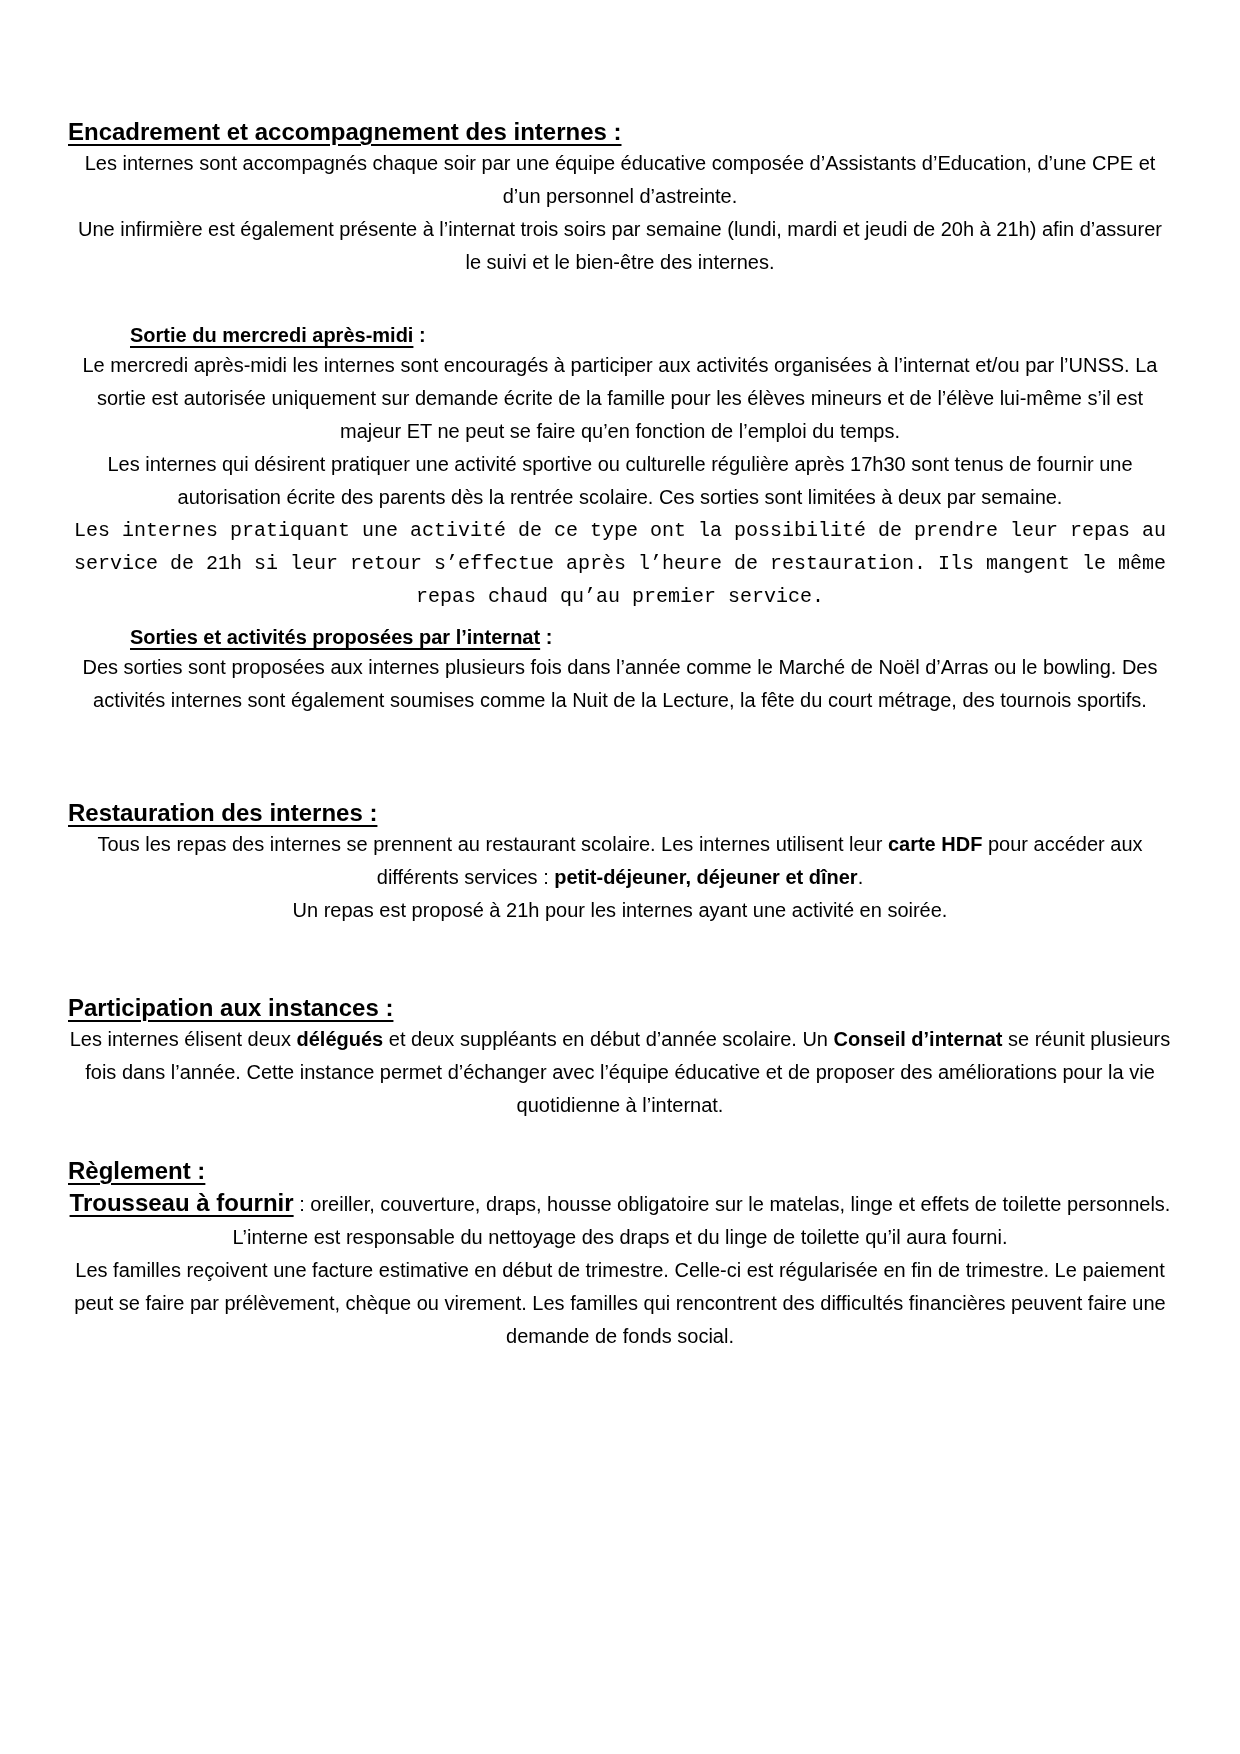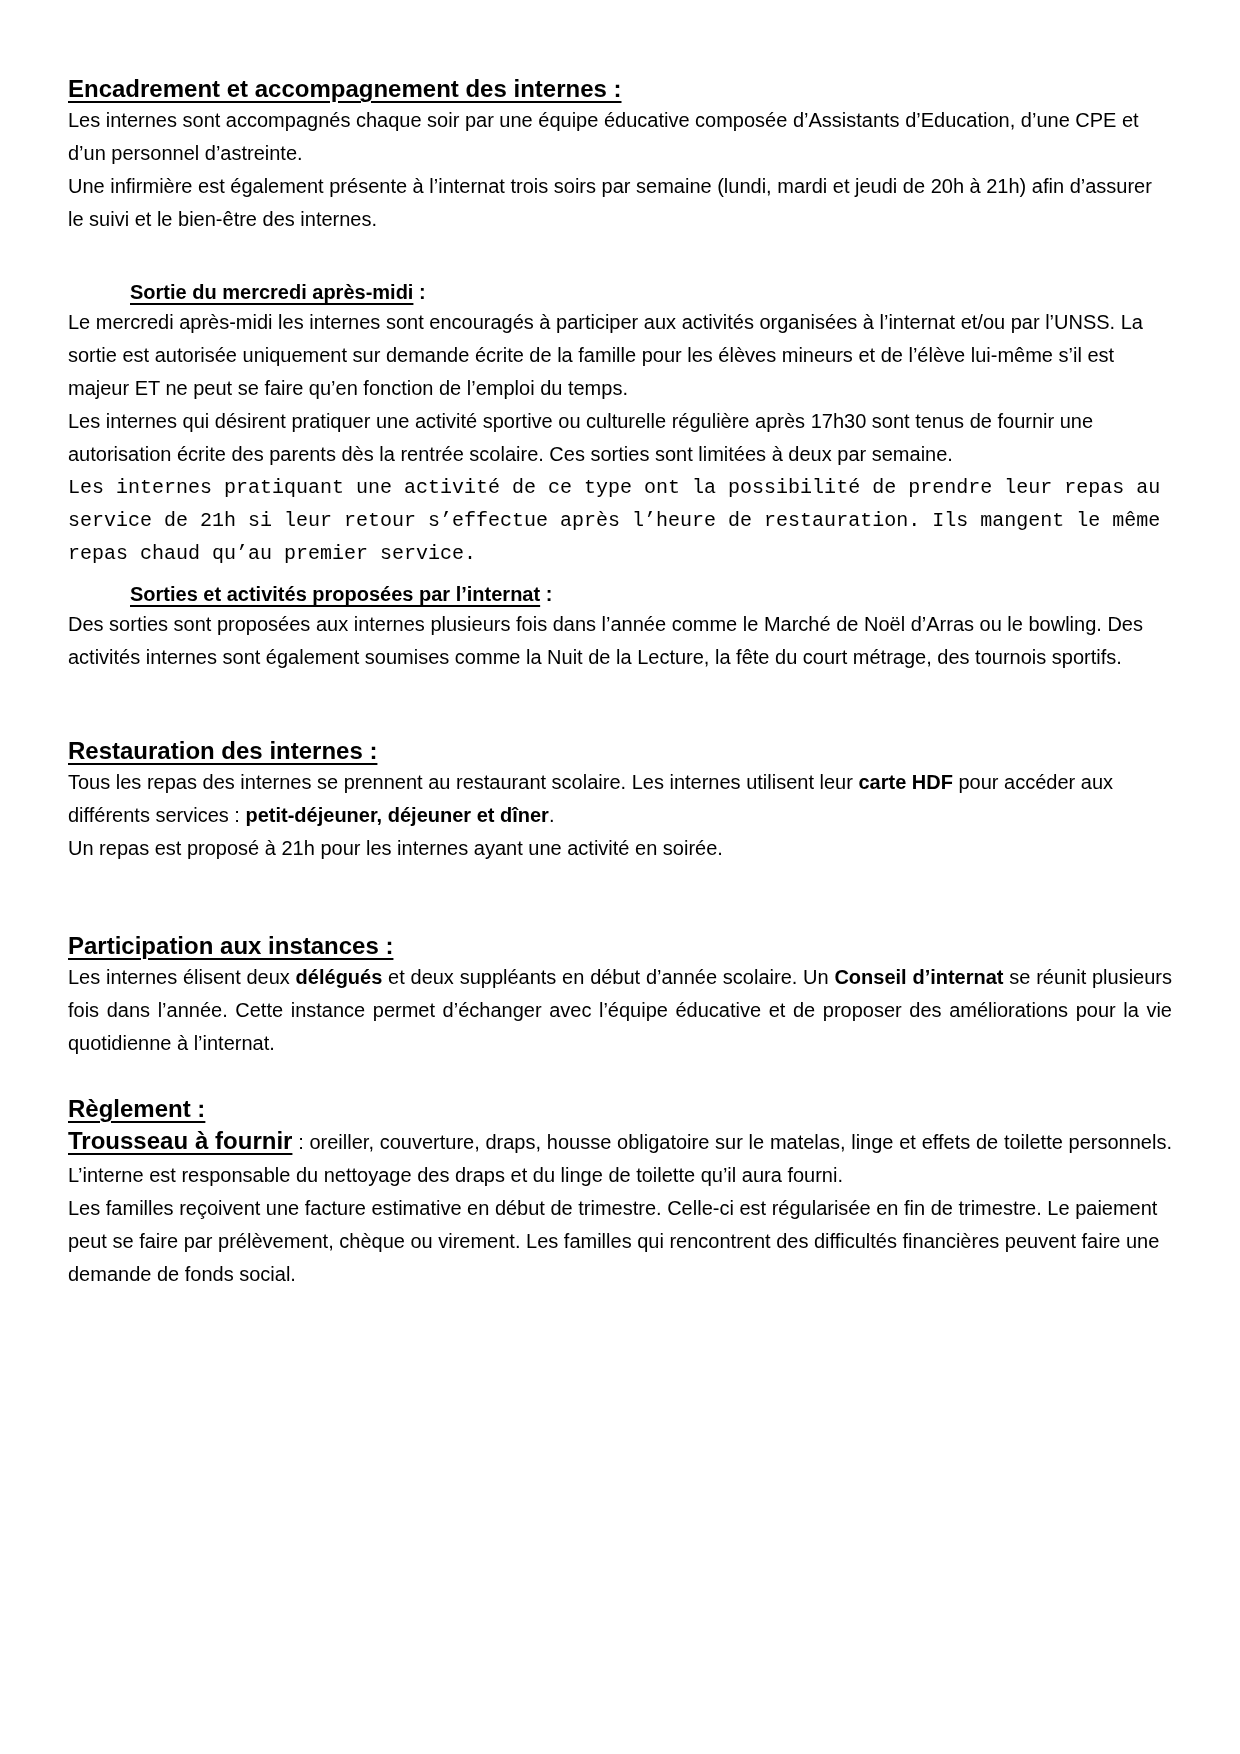--- a/index.html
+++ b/index.html
@@ -8,21 +8,21 @@
     height: 1754px;
     background: #ffffff;
     color: #000000;
     font-family: "Liberation Sans", "DejaVu Sans", sans-serif;
     overflow: hidden;
   }
   .page {
     box-sizing: border-box;
     width: 1240px;
     height: 1417px;
-    padding: 74px 68px 40px 68px;
+    padding: 117px 68px 40px 68px;
     background: #ffffff;
   }
   .heading {
     font-size: 24px;
     font-weight: bold;
     line-height: 30px;
     margin: 0;
   }
   .heading .u, .sub .u, .inline-title .u {
     text-decoration: underline;
@@ -32,38 +32,39 @@
   .sub {
     font-size: 20px;
     font-weight: bold;
     line-height: 28px;
     margin: 0 0 0 62px;
   }
   p.body {
     font-size: 20px;
     line-height: 33px;
     margin: 0;
+    text-align: center;
   }
   .just { text-align: justify; }
   b { font-weight: bold; }
   .inline-title {
     font-size: 24px;
     font-weight: bold;
   }
   
   .mt-p1 { margin-top: 22px; }
   .mt-p2 { margin-top: 14px; }
   .mt-h2 { margin-top: 48px; }
   .mt-sub1 { margin-top: 42px; }
   .mt-0 { margin-top: 0; }
   .mt-sub2 { margin-top: 12px; }
   .mt-p5 { margin-top: 8px; font-family: Liberation Mono, monospace; }
   .mt-sub3 { margin-top: 10px; }
   .mt-p6 { margin-top: 18px; }
-  .mt-h3 { margin-top: 62px; }
+  .mt-h3 { margin-top: 81px; }
   .mt-p7 { margin-top: 20px; }
   .mt-p8 { margin-top: 10px; }
   .mt-h4 { margin-top: 66px; }
   .mt-p9 { margin-top: 22px; }
   .mt-h5 { margin-top: 34px; }
   .mt-p10 { margin-top: 22px; }
   .mt-p11 { margin-top: 14px; }
   .mt-trousseau { margin-top: 58px; }
 </style>
 </head>

